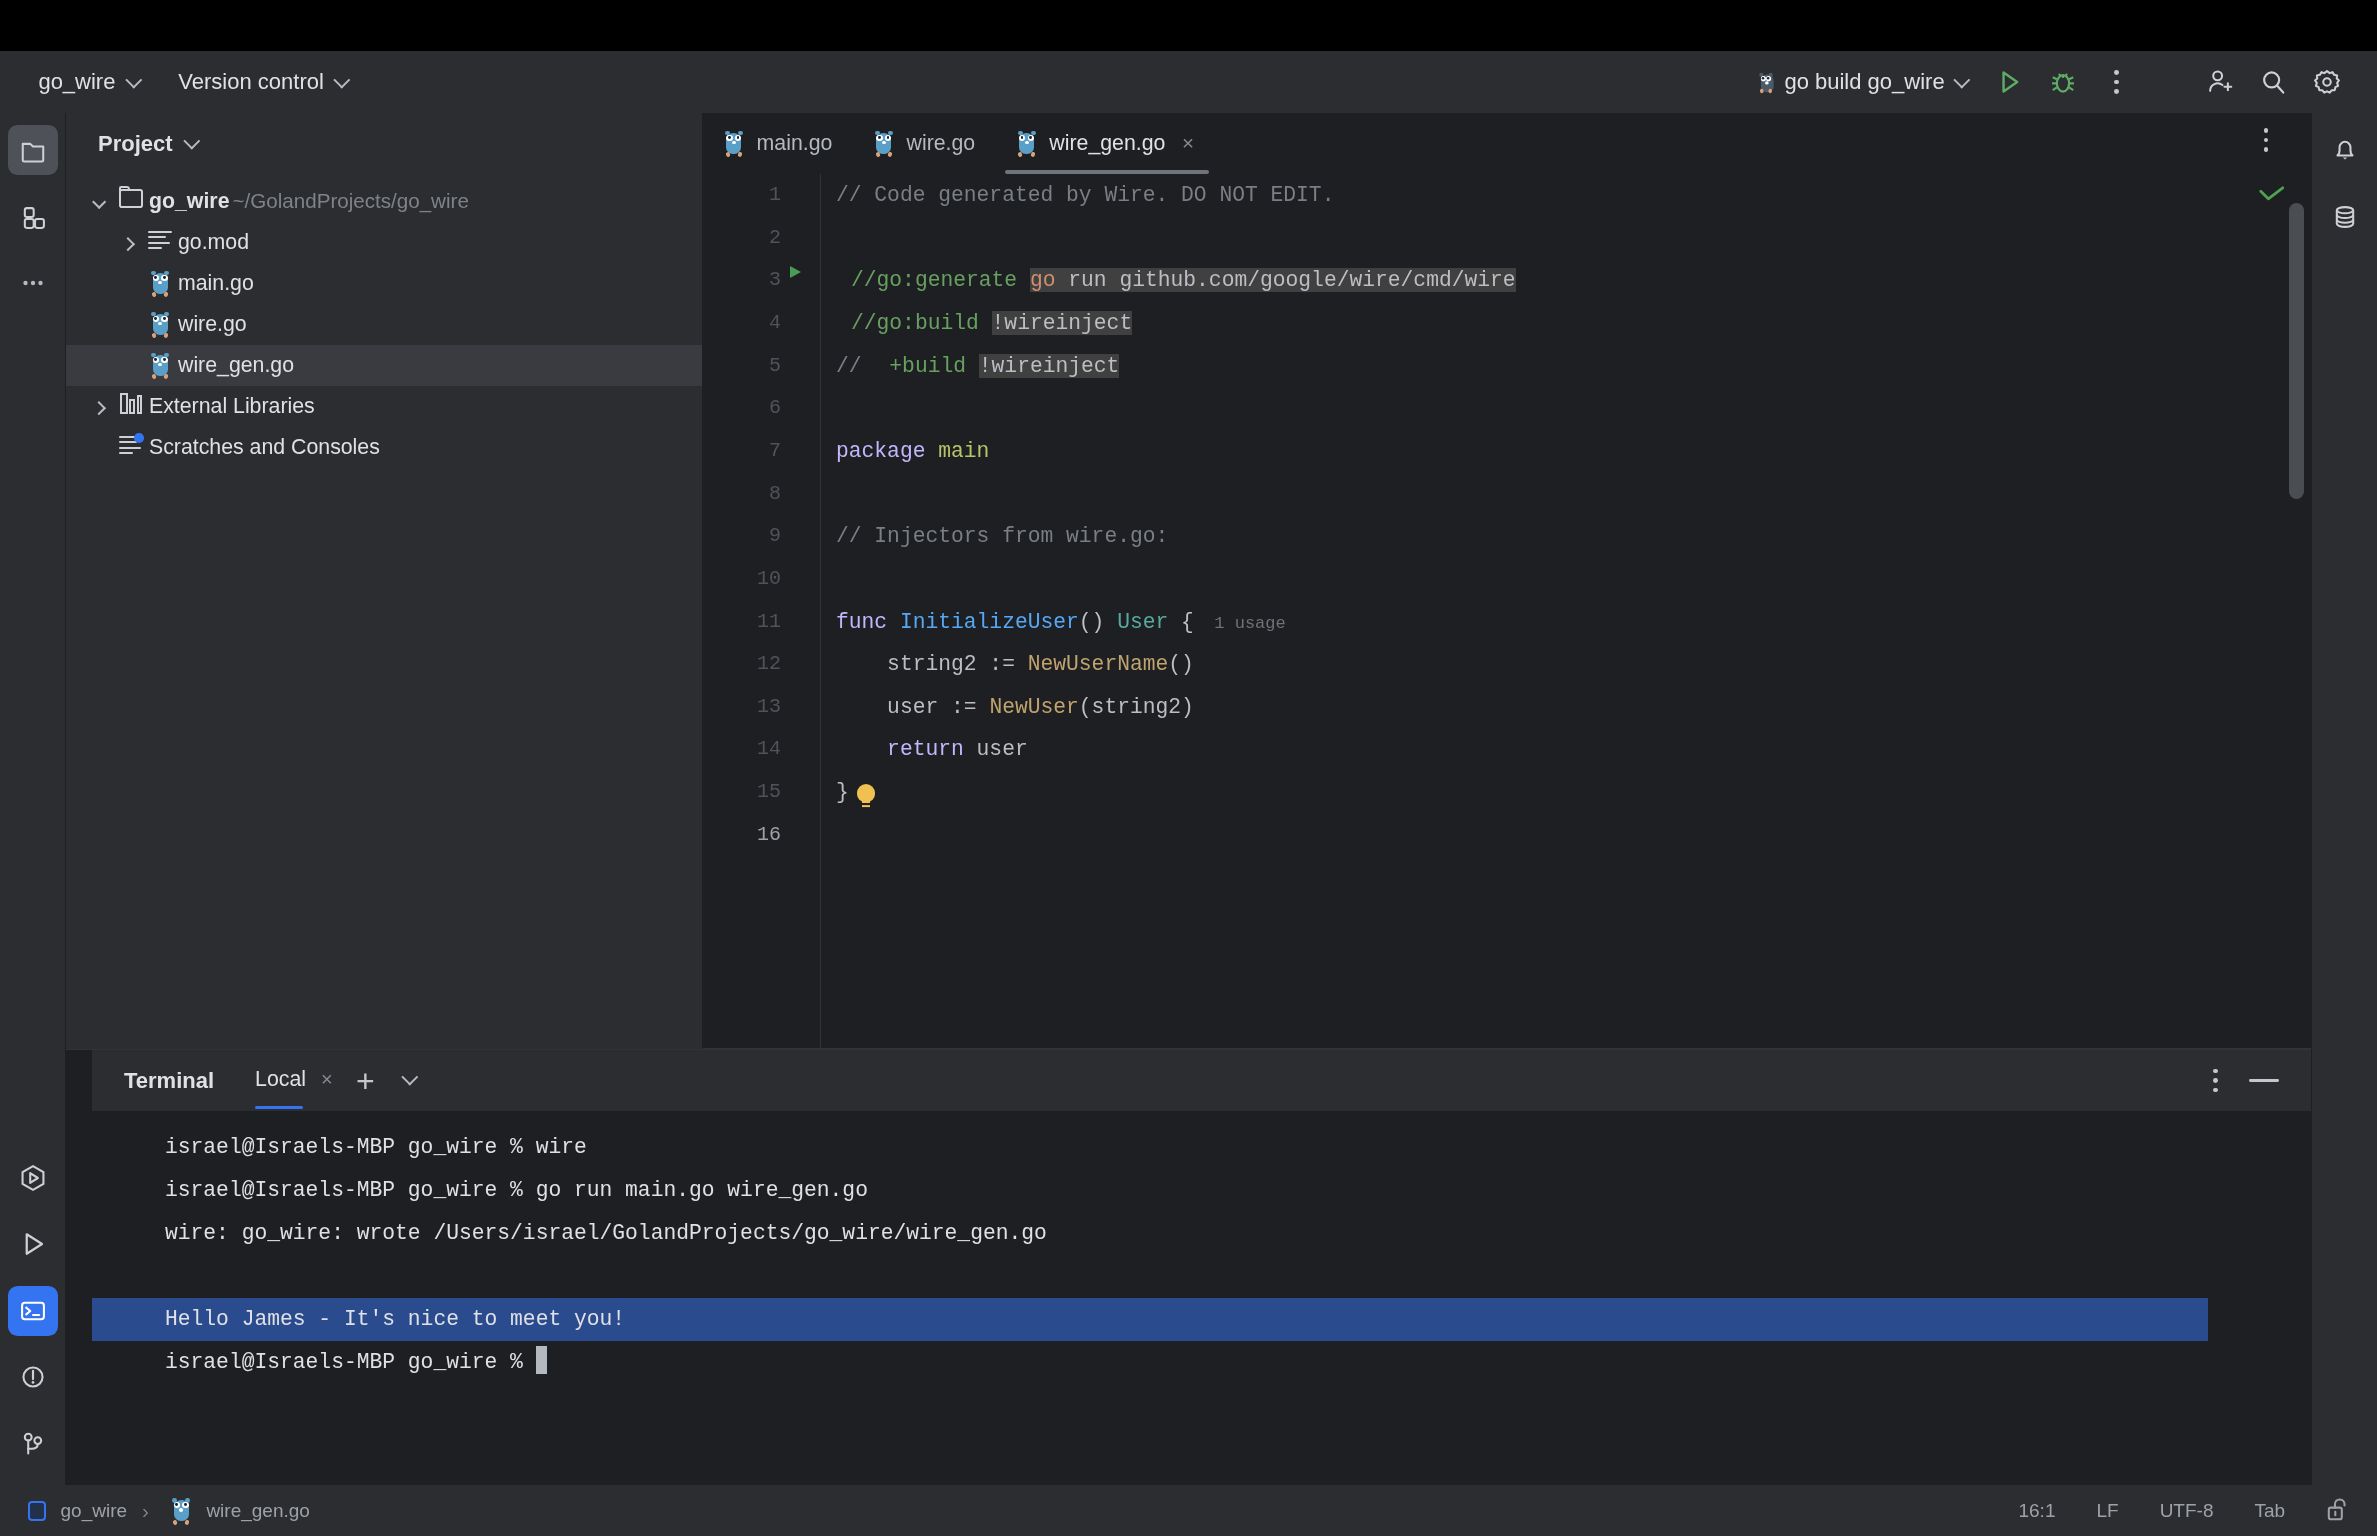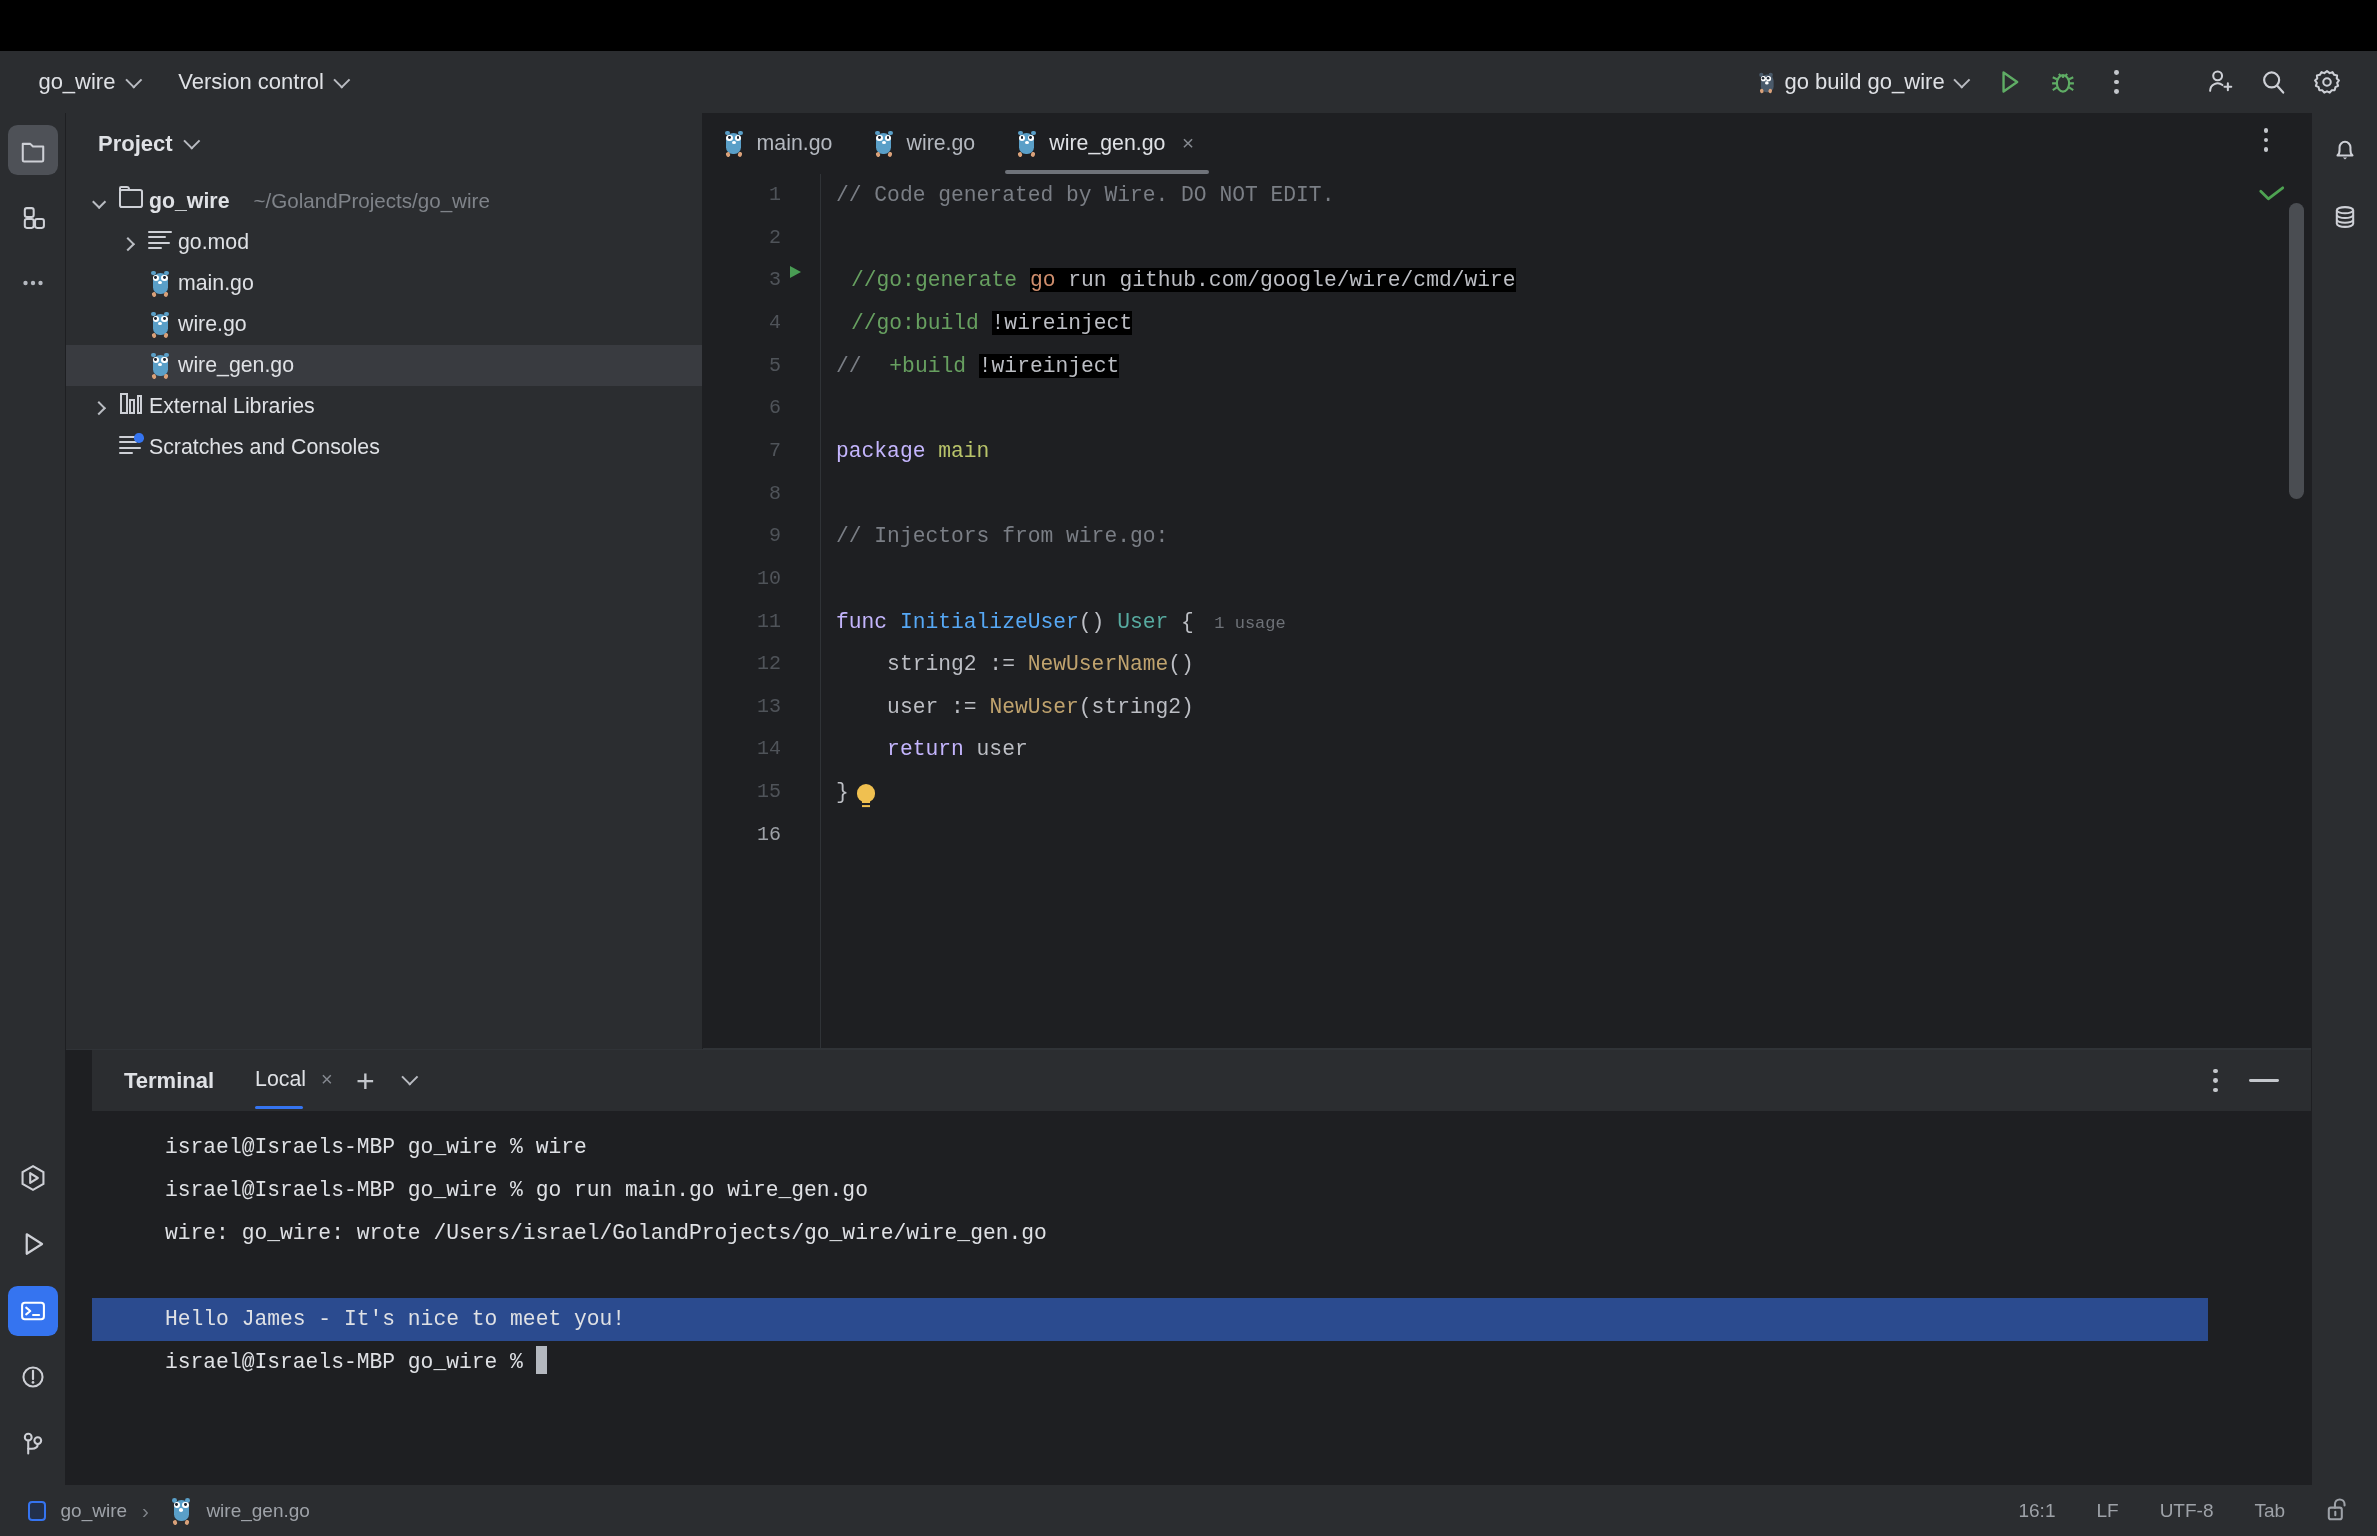--- a/index.html
+++ b/index.html
@@ -212,21 +212,21 @@
   }
   .arrow.down::before {
     content:""; position:absolute; left:0.7px; top:0px;
     width:8.3px; height:8.3px;
     border-right:2.1px solid #b9bcc2; border-bottom:2.1px solid #b9bcc2;
     transform: rotate(45deg);
   }
   .ficon { display:inline-block; width:36px; flex:0 0 36px; text-align:center; }
   .node-label { color:#dfe1e5; }
   .node-label.bold { font-weight: bold; }
-  .node-sub { color:#7f8389; margin-left: 24px; font-size: 20.6px; }
+  .node-sub { color:#7f8389; margin-left: 3px; font-size: 20.6px; }
 
   
   .folder-ic {
     display:inline-block; width:23.4px; height:18.6px;
     border:2.1px solid #ced0d6; border-radius:2.8px;
     position:relative; box-sizing:border-box;
   }
   .folder-ic::before {
     content:""; position:absolute; left:-2.1px; top:-5.5px;
     width:11px; height:5.5px;
@@ -332,21 +332,21 @@
     line-height: 1;
     white-space: pre;
     color:#bcbec4;
   }
   .cur-line-hl-g {
     position:absolute; left:0; right:0;
     background:#26282e;
     border-top:0.7px solid #303337;
     border-bottom:0.7px solid #303337;
   }
-  .hl { background:#000000; }
+  .hl { background:#404040; }
   .c-comment { color:#7a7e85; }
   .c-directive { color:#67a060;margin-left:15px; }
   .c-kw { color:#c4b5fd; }
   .c-pkg { color:#b9c46a; }
   .c-fn { color:#56a8f5; }
   .c-type { color:#57aaa0; }
   .c-call { color:#c0a36e; }
   .c-orange { color:#cf8e6d; }
   .usage { color:#6e7278; font-size:17px; }
   .bulb {

